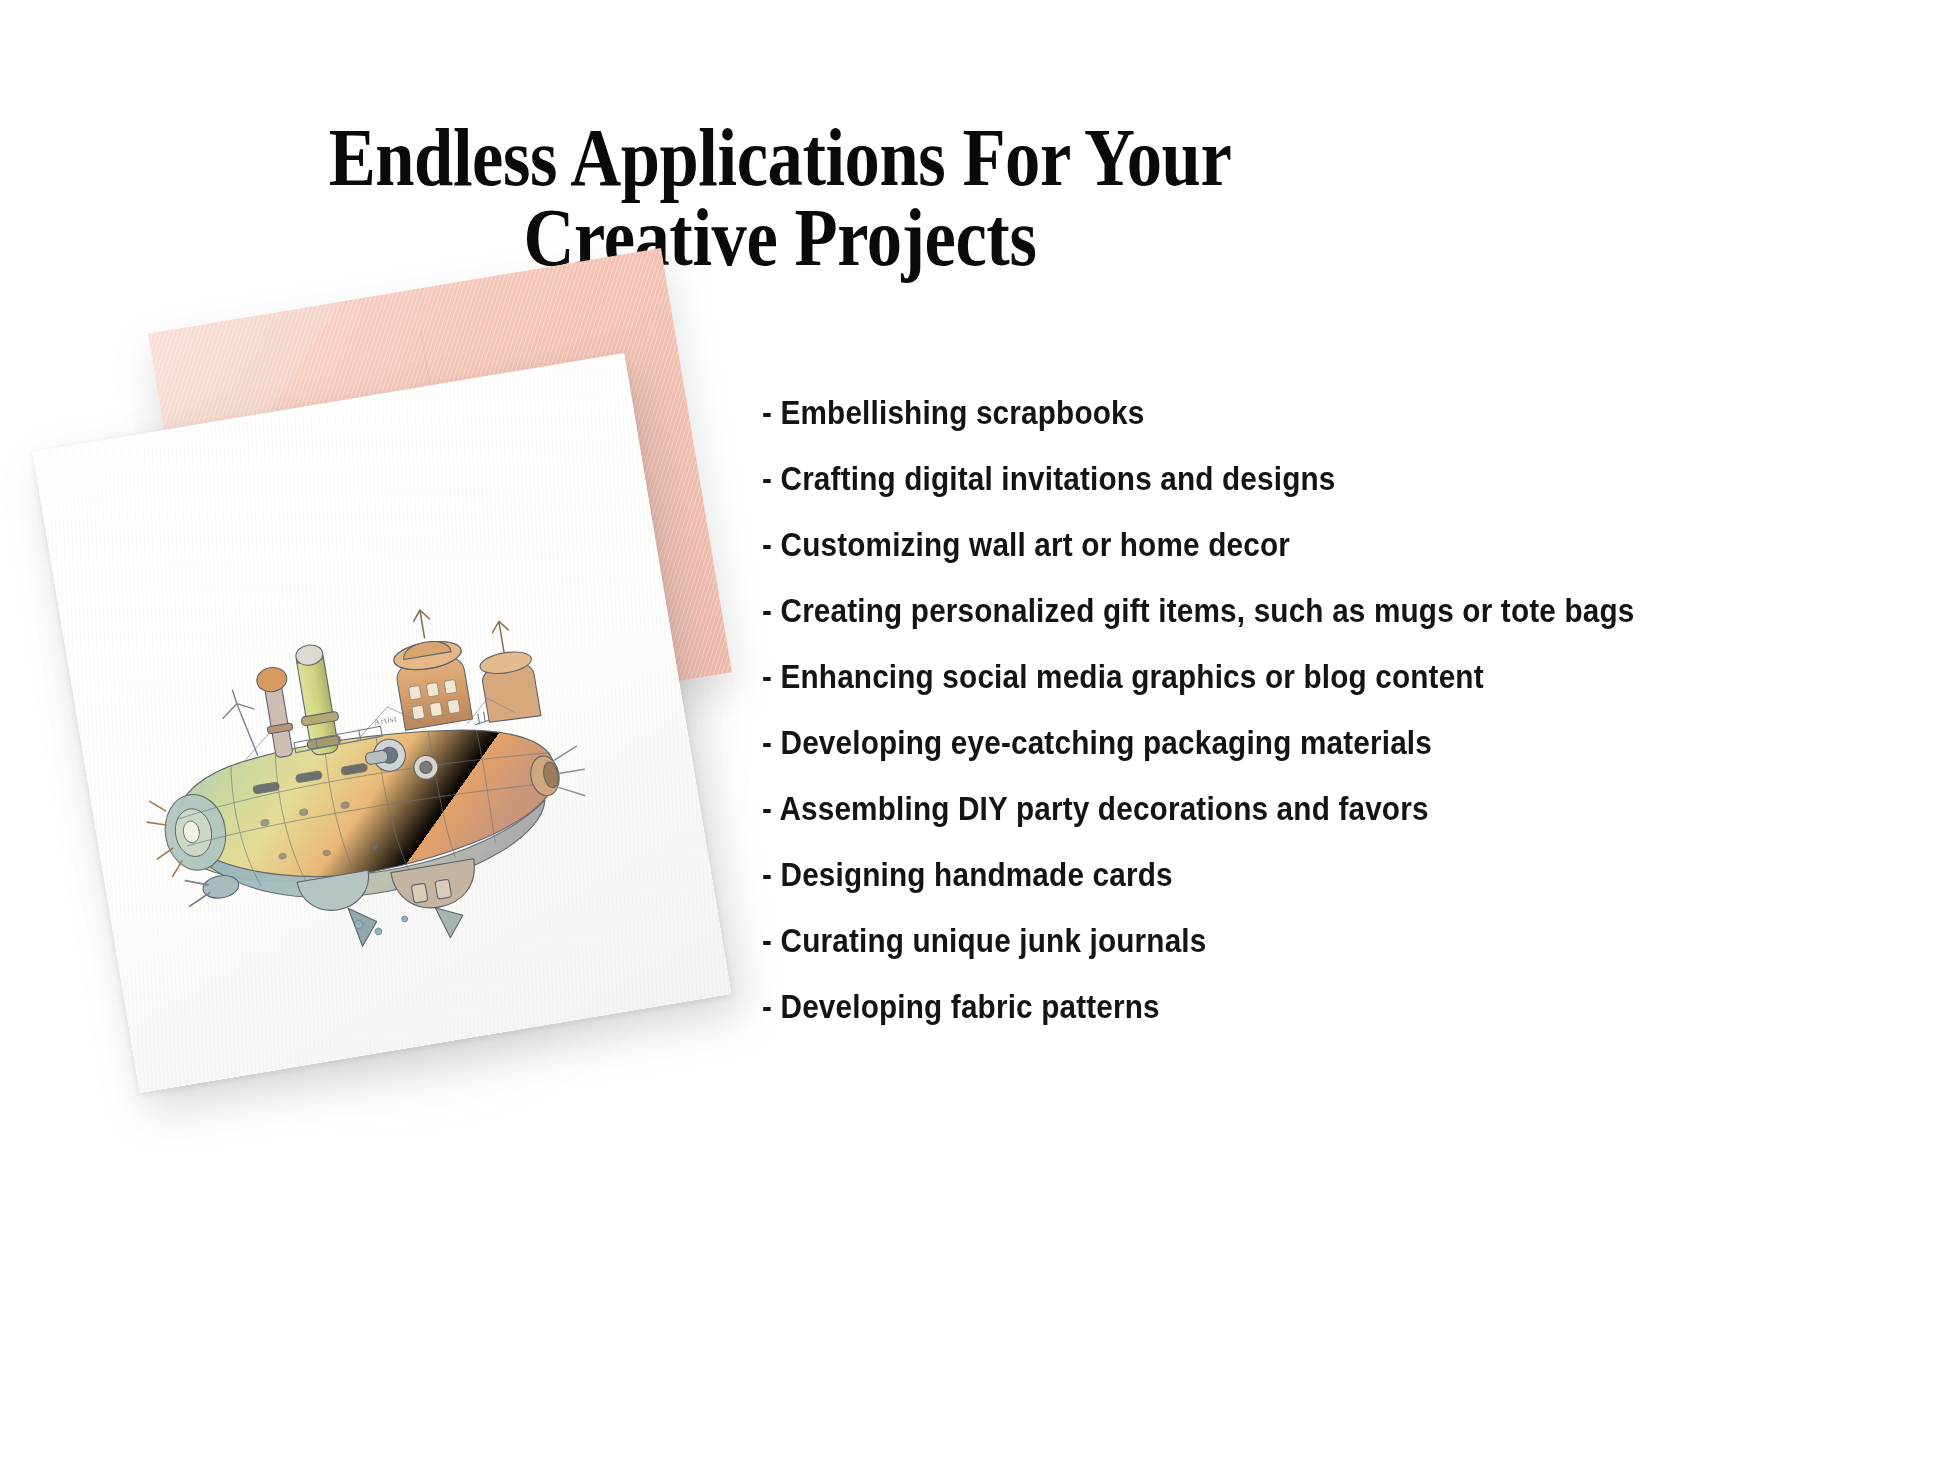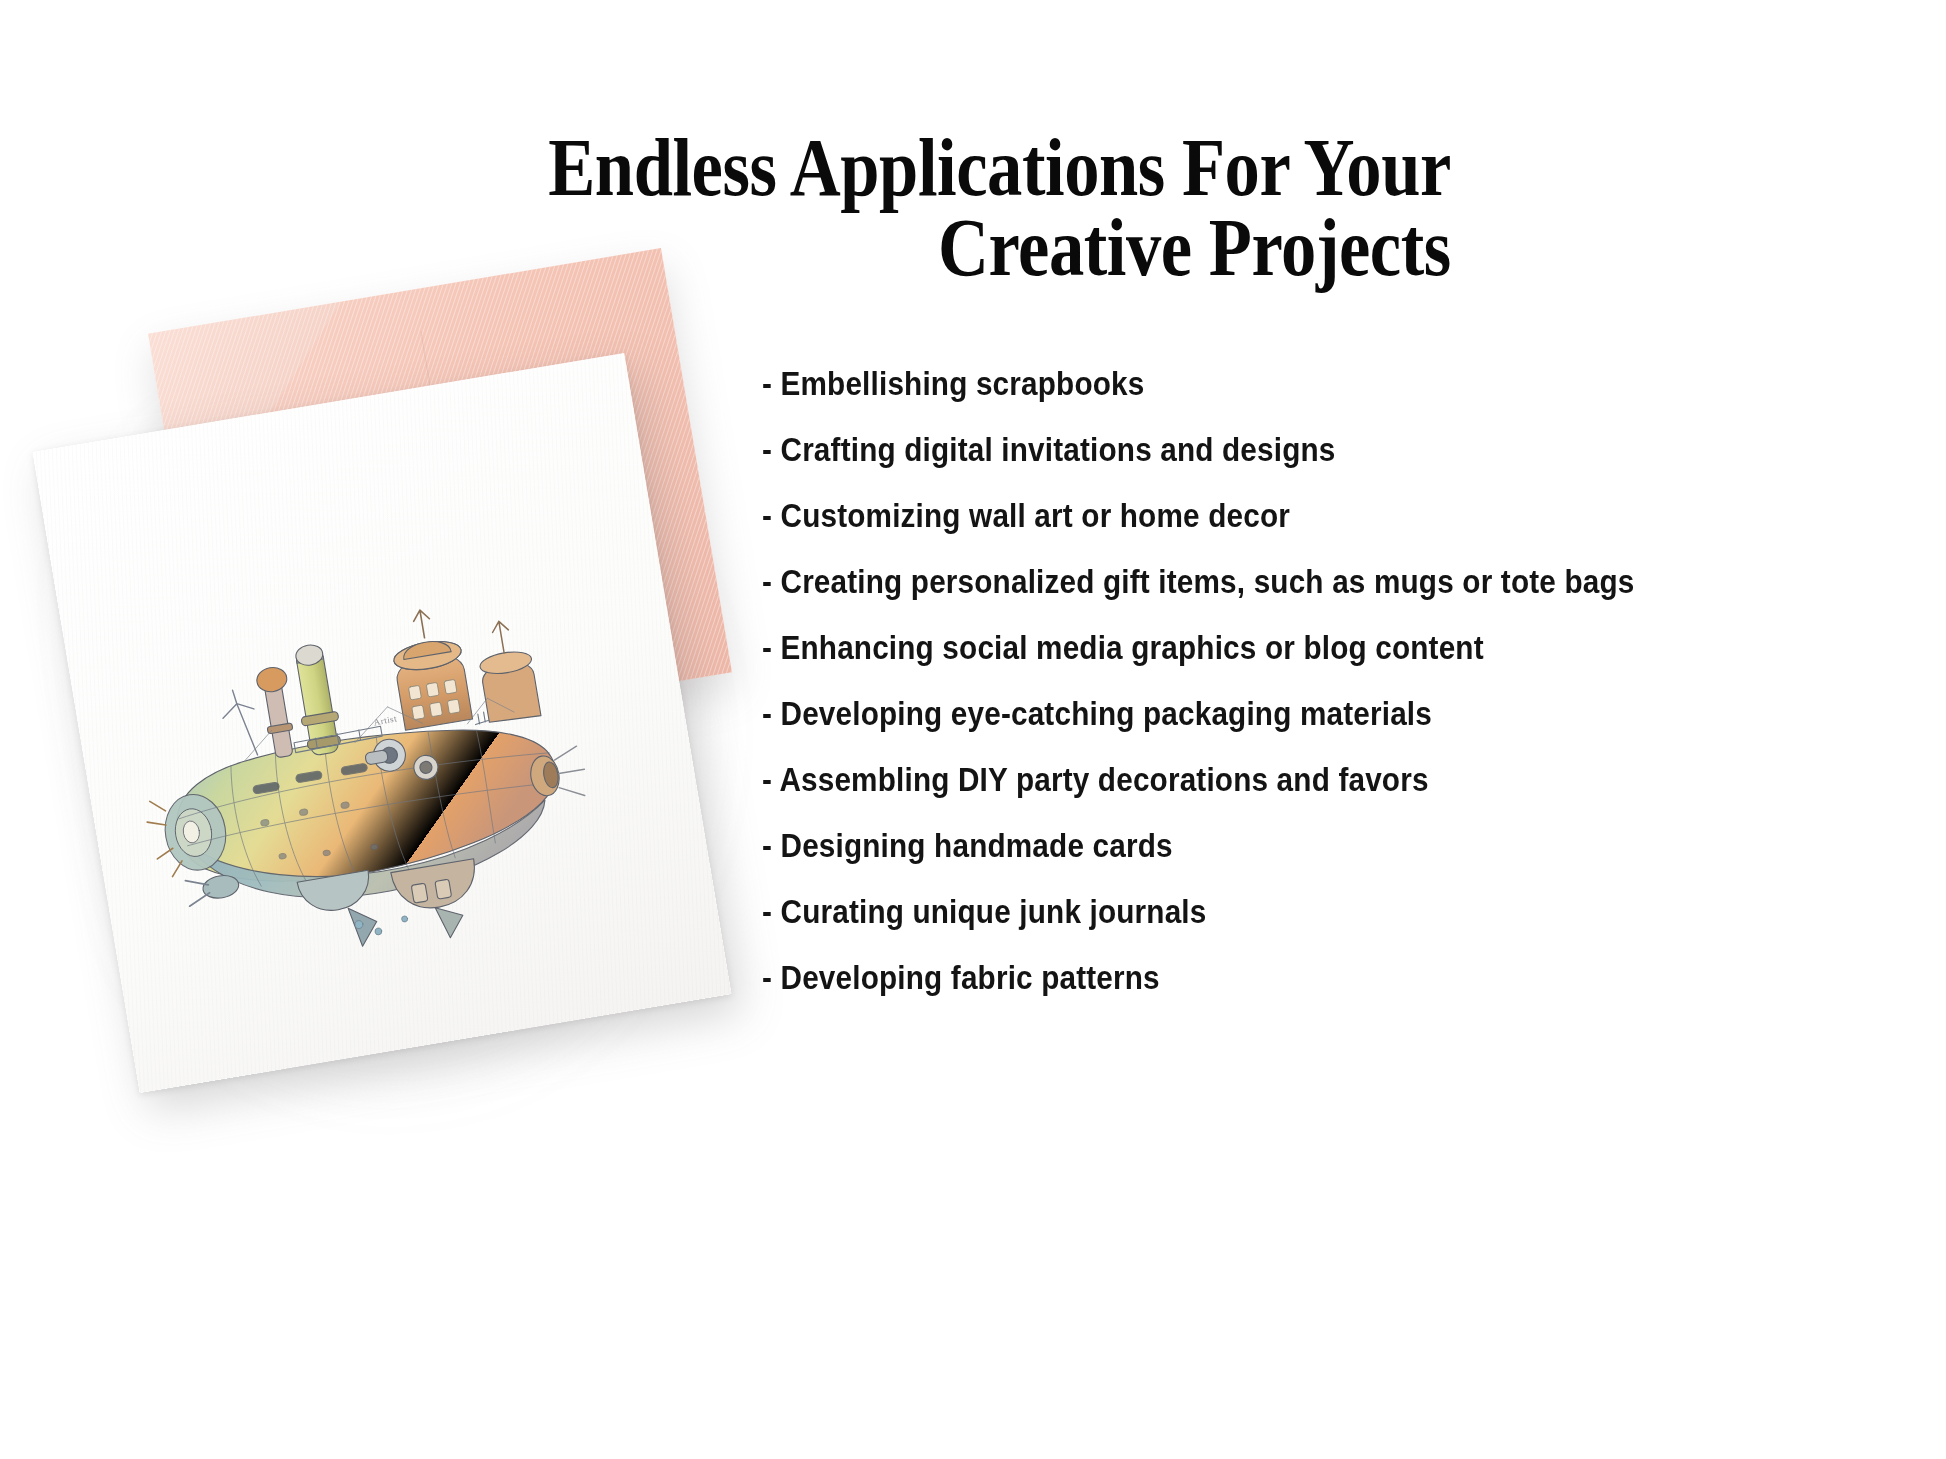--- a/index.html
+++ b/index.html
@@ -13,23 +13,23 @@
 
   body {
     position: relative;
     font-family: "Liberation Sans", sans-serif;
   }
 
   
   #title-block {
     position: absolute;
     left: 0;
-    top: 128px;
+    top: 118px;
     width: 1560px;
-    text-align: right;
+    text-align: center;
     pointer-events: none;
   }
   .title-line {
     font-family: "Liberation Serif", "DejaVu Serif", serif;
     font-weight: bold;
     font-size: 82px;
     line-height: 0.98;
     letter-spacing: -0.5px;
     color: #0a0a0a;
     transform: scaleX(0.86);
@@ -145,21 +145,21 @@
     font-size: 9px;
     color: #8d8d93;
     letter-spacing: 0.5px;
     transform: rotate(-1deg);
   }
 
   
   #app-list {
     position: absolute;
     left: 762px;
-    top: 351px;
+    top: 380px;
     width: 1140px;
   }
   .app-item {
     font-family: "Liberation Sans", sans-serif;
     font-weight: bold;
     font-size: 33px;
     line-height: 66px;
     color: #141414;
     white-space: nowrap;
     transform: scaleX(0.90);

